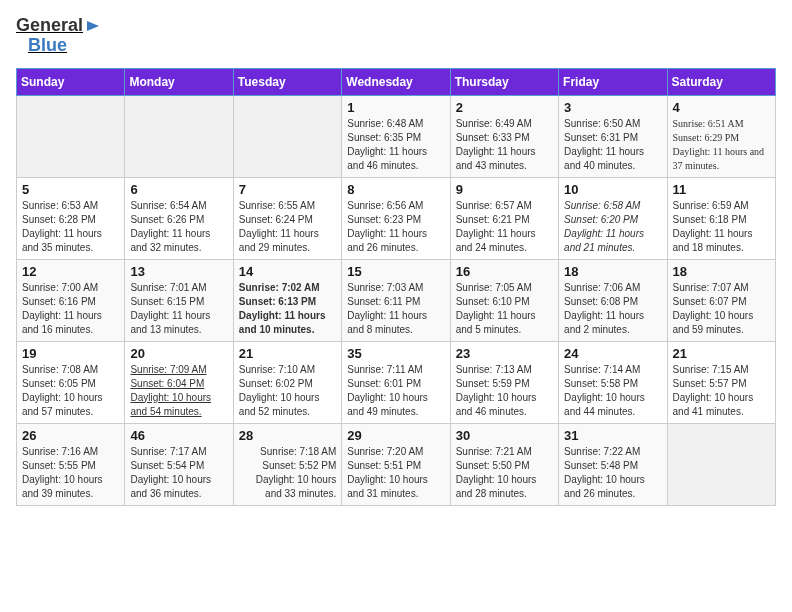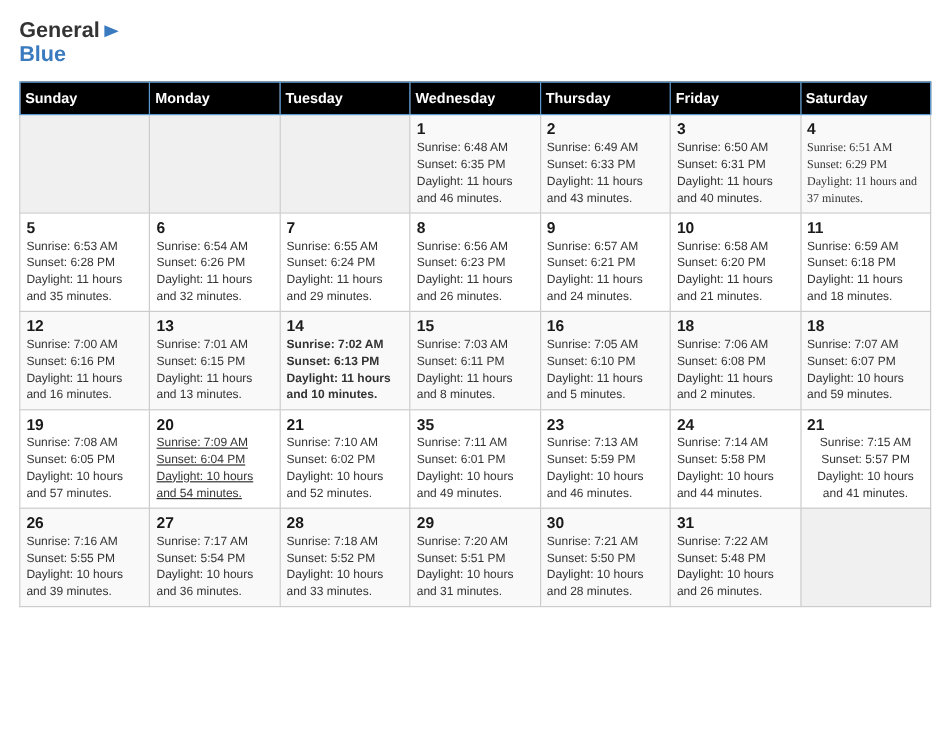--- a/index.html
+++ b/index.html
@@ -13,40 +13,41 @@
     .header {
       display: flex;
       justify-content: space-between;
       align-items: flex-start;
       margin-bottom: 12px;
     }
     .logo {
       display: flex;
       flex-direction: column;
       align-items: flex-start;
+      text-decoration: underline;
     }
     .title-area {
       text-align: right;
     }
     .month-title {
       font-size: 32px;
       font-weight: bold;
       color: #1a1a1a;
     }
     .location {
       font-size: 14px;
       color: #333;
     }
     .calendar {
       width: 100%;
       border-collapse: collapse;
       border: 1px solid #ccc;
     }
     .calendar th {
-      background: #000000;
+      background: #6d28d9;
       color: #fff;
       font-size: 12px;
       font-weight: bold;
       padding: 6px 4px;
       text-align: left;
       border: 1px solid #5a9ad0;
     }
     .calendar td {
       border: 1px solid #ccc;
       vertical-align: top;
@@ -81,21 +82,21 @@
 
 <div class="header">
   <div class="logo">
       <div style="display: flex; flex-direction: column; line-height: 1.1;">
         <div style="display: flex; align-items: center;">
           <span style="font-size: 18px; font-weight: bold; color: rgb(51, 51, 51);">General</span>
           <svg width="20" height="18" viewBox="0 0 20 18">
             <polygon points="4,4 16,9 4,14" fill="#3a7abf"></polygon>
           </svg>
         </div>
-        <span style="font-size: 18px; font-weight: bold; color: rgb(58, 122, 191);">Blue</span>
+        <span style="font-size: 18px; font-weight: bold; color: rgb(58, 122, 191); margin-left: 12px;">Blue</span>
       </div>
     </div>
   <div class="title-area">
     <div class="month-title"></div>
     <div class="location"></div>
   </div>
 </div>
 
 <table class="calendar">
   <thead>
@@ -165,21 +166,21 @@
 Daylight: 11 hours and 26 minutes.</div>
         </td>
         <td>
           <div class="day-number">9</div>
           <div class="day-detail" style="white-space: pre-line;">Sunrise: 6:57 AM
 Sunset: 6:21 PM
 Daylight: 11 hours and 24 minutes.</div>
         </td>
         <td>
           <div class="day-number">10</div>
-          <div class="day-detail" style="white-space: pre-line;">Sunrise: 6:58 AM
+          <div class="day-detail" style="white-space: pre-line; font-style: italic;">Sunrise: 6:58 AM
 Sunset: 6:20 PM
 Daylight: 11 hours and 21 minutes.</div>
         </td>
         <td>
           <div class="day-number">11</div>
           <div class="day-detail" style="white-space: pre-line;">Sunrise: 6:59 AM
 Sunset: 6:18 PM
 Daylight: 11 hours and 18 minutes.</div>
         </td>
       </tr>
@@ -259,41 +260,41 @@
 Daylight: 10 hours and 46 minutes.</div>
         </td>
         <td>
           <div class="day-number">24</div>
           <div class="day-detail" style="white-space: pre-line;">Sunrise: 7:14 AM
 Sunset: 5:58 PM
 Daylight: 10 hours and 44 minutes.</div>
         </td>
         <td>
           <div class="day-number">21</div>
-          <div class="day-detail" style="white-space: pre-line; text-align: center;">Sunrise: 7:15 AM
+          <div class="day-detail" style="white-space: pre-line;">Sunrise: 7:15 AM
 Sunset: 5:57 PM
 Daylight: 10 hours and 41 minutes.</div>
         </td>
       </tr>
       <tr>
         <td>
           <div class="day-number">26</div>
           <div class="day-detail" style="white-space: pre-line;">Sunrise: 7:16 AM
 Sunset: 5:55 PM
 Daylight: 10 hours and 39 minutes.</div>
         </td>
         <td>
-          <div class="day-number">27</div>
+          <div class="day-number">46</div>
           <div class="day-detail" style="white-space: pre-line;">Sunrise: 7:17 AM
 Sunset: 5:54 PM
 Daylight: 10 hours and 36 minutes.</div>
         </td>
         <td>
           <div class="day-number">28</div>
-          <div class="day-detail" style="white-space: pre-line;">Sunrise: 7:18 AM
+          <div class="day-detail" style="white-space: pre-line; text-align: right;">Sunrise: 7:18 AM
 Sunset: 5:52 PM
 Daylight: 10 hours and 33 minutes.</div>
         </td>
         <td>
           <div class="day-number">29</div>
           <div class="day-detail" style="white-space: pre-line;">Sunrise: 7:20 AM
 Sunset: 5:51 PM
 Daylight: 10 hours and 31 minutes.</div>
         </td>
         <td>

